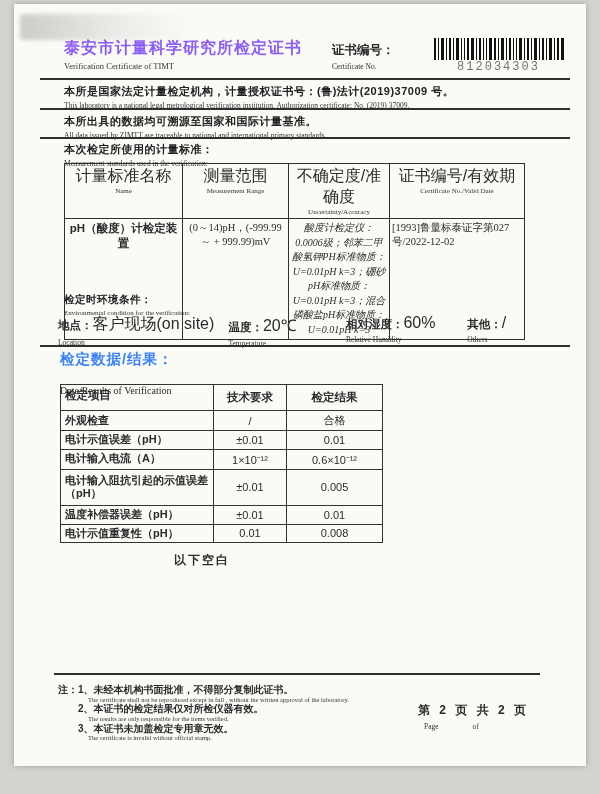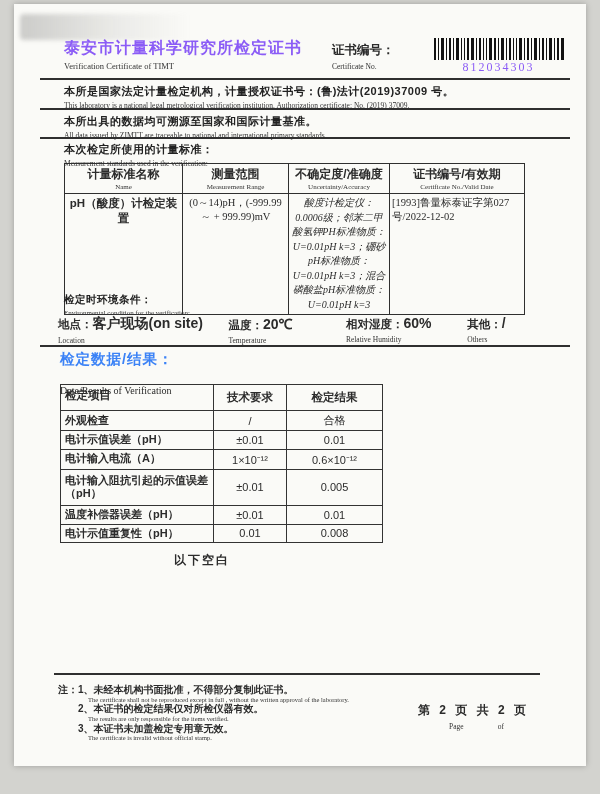--- a/index.html
+++ b/index.html
@@ -20,39 +20,39 @@
     position:absolute; left:6px; top:10px; width:170px; height:26px;
     background:linear-gradient(90deg, rgba(120,120,118,.35), rgba(160,160,158,.15) 60%, transparent);
     filter:blur(2px); border-radius:4px;
   }
   .abs { position:absolute; }
   
   .title-cn { font-size:16px; font-weight:bold; letter-spacing:1px; color:#8b5cf6; }
   .title-en { font-family:"Liberation Serif", serif; font-size:8.5px; margin-top:2px; color:#333; }
   .certlabel-cn { font-size:12.5px; font-weight:bold; }
   .certlabel-en { font-family:"Liberation Serif", serif; font-size:7.5px; margin-top:3px; }
-  .barcode-num { font-family:Liberation Serif, serif; font-size:12px; letter-spacing:2px; color:#8b5cf6; }
+  .barcode-num { font-family:Liberation Mono, monospace; font-size:12px; letter-spacing:2px; color:#737373; }
   .rule { position:absolute; left:26px; width:530px; border-top:2px solid #2f2f2f; }
   .rule.thick { border-top-width:2.5px; }
   .stmt-cn { font-size:11px; font-weight:bold; color:#222; letter-spacing:.5px; }
   .stmt-en { font-family:"Liberation Serif", serif; font-size:7.5px; margin-top:2px; color:#333; }
   
   table { border-collapse:collapse; }
   .stdtable { width:460px; table-layout:fixed; }
   .stdtable th, .stdtable td { border:1.6px solid #2f2f2f; vertical-align:top; padding:2px 2px; }
   .stdtable th { font-weight:normal; }
-  .th-cn { font-size:12px; font-weight:bold; text-align:center; }
+  .th-cn { font-size:16px; font-weight:normal; text-align:center; }
   .th-en { font-family:"Liberation Serif", serif; font-size:7px; text-align:center; color:#333; }
   .cell-name { font-size:11.5px; font-weight:bold; text-align:center; padding-top:4px; }
   .cell-range { font-size:10.5px; text-align:center; padding-top:4px; font-family:"Liberation Serif", serif; }
   .cell-unc { font-size:10px; font-style:italic; text-align:center; font-family:"Liberation Serif", serif; line-height:1.45; }
   .cell-cert { font-size:10.5px; text-align:left; padding-top:4px; font-family:"Liberation Serif", serif; }
   
   .env-label { font-size:11.5px; font-weight:bold; }
-  .env-value { font-size:14px; font-weight:bold; }
+  .env-value { font-size:16px; font-weight:normal; }
   .env-sub { font-family:"Liberation Serif", serif; font-size:7.5px; color:#333; margin-top:3px; }
   .env-col { display:inline-block; vertical-align:top; }
   
   .res-head-cn { font-size:14.5px; font-weight:bold; letter-spacing:1px; color:#3b82f6; }
   .res-head-en { font-family:"Liberation Serif", serif; font-size:10px; margin-top:16px; }
   
   .restable { width:322px; table-layout:fixed; }
   .restable th, .restable td { border:1.7px solid #333; font-size:11px; padding:2px 4px; }
   .restable th { text-align:center; font-size:11.5px; font-weight:bold; padding:5px 4px; }
   .restable th.item-h { text-align:left; vertical-align:top; padding-top:3px; }
@@ -267,18 +267,18 @@
         <div class="note-cn">2、本证书的检定结果仅对所检仪器有效。</div>
         <div class="note-en" style="margin-left:10px;">The results are only responsible for the items verified.</div>
         <div class="note-cn">3、本证书未加盖检定专用章无效。</div>
         <div class="note-en" style="margin-left:10px;">The certificate is invalid without official stamp.</div>
       </div>
     </div>
   </div>
 
   <div class="abs" style="left:404px; top:698px;">
     <div class="page-cn">第 2 页 共 2 页</div>
-    <div style="display:flex;justify-content:center;">
+    <div style="display:flex;">
       <div class="page-sub" style="margin-left:6px;">Page</div>
       <div class="page-sub" style="margin-left:34px;">of</div>
     </div>
   </div>
 </div>
 
 </body></html>

